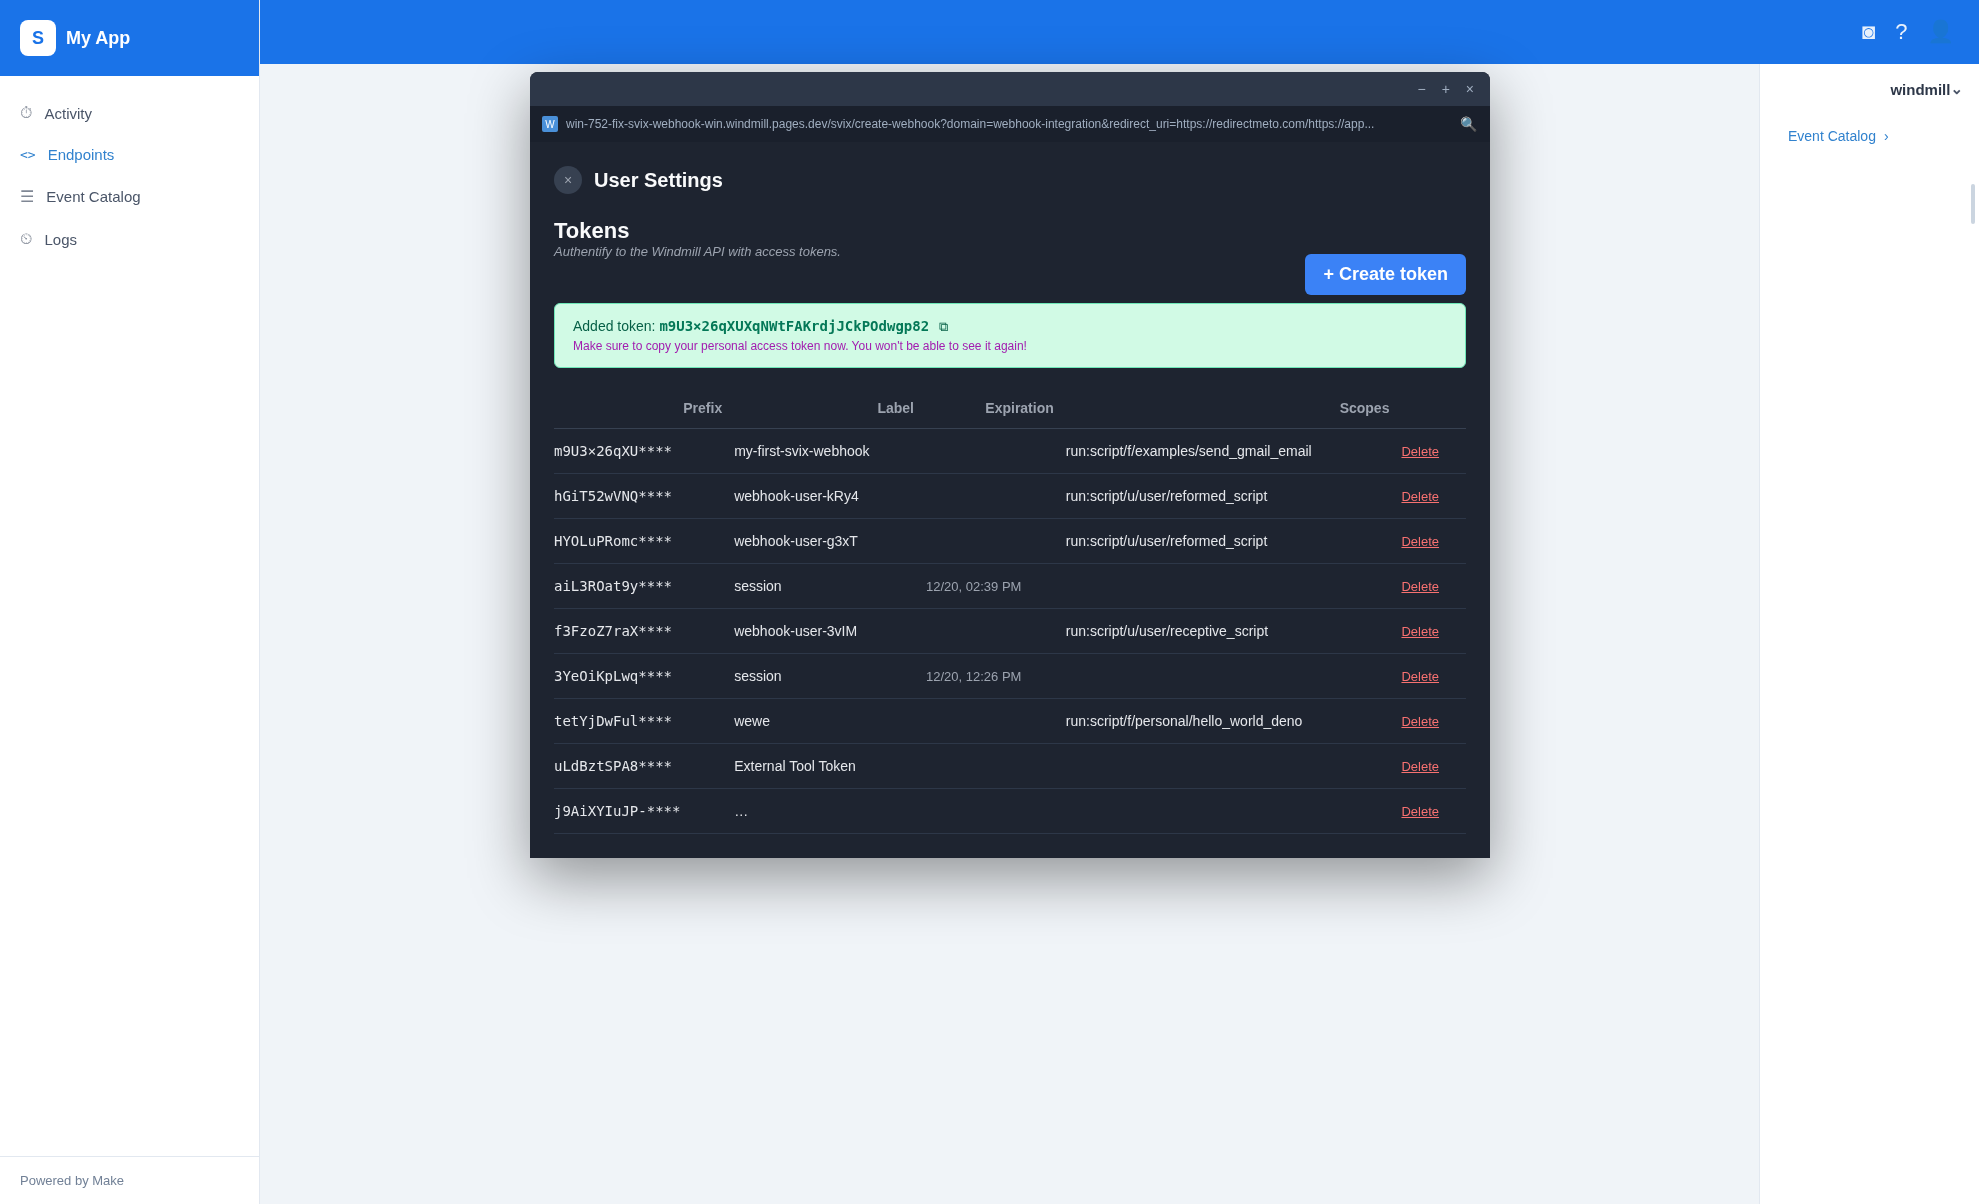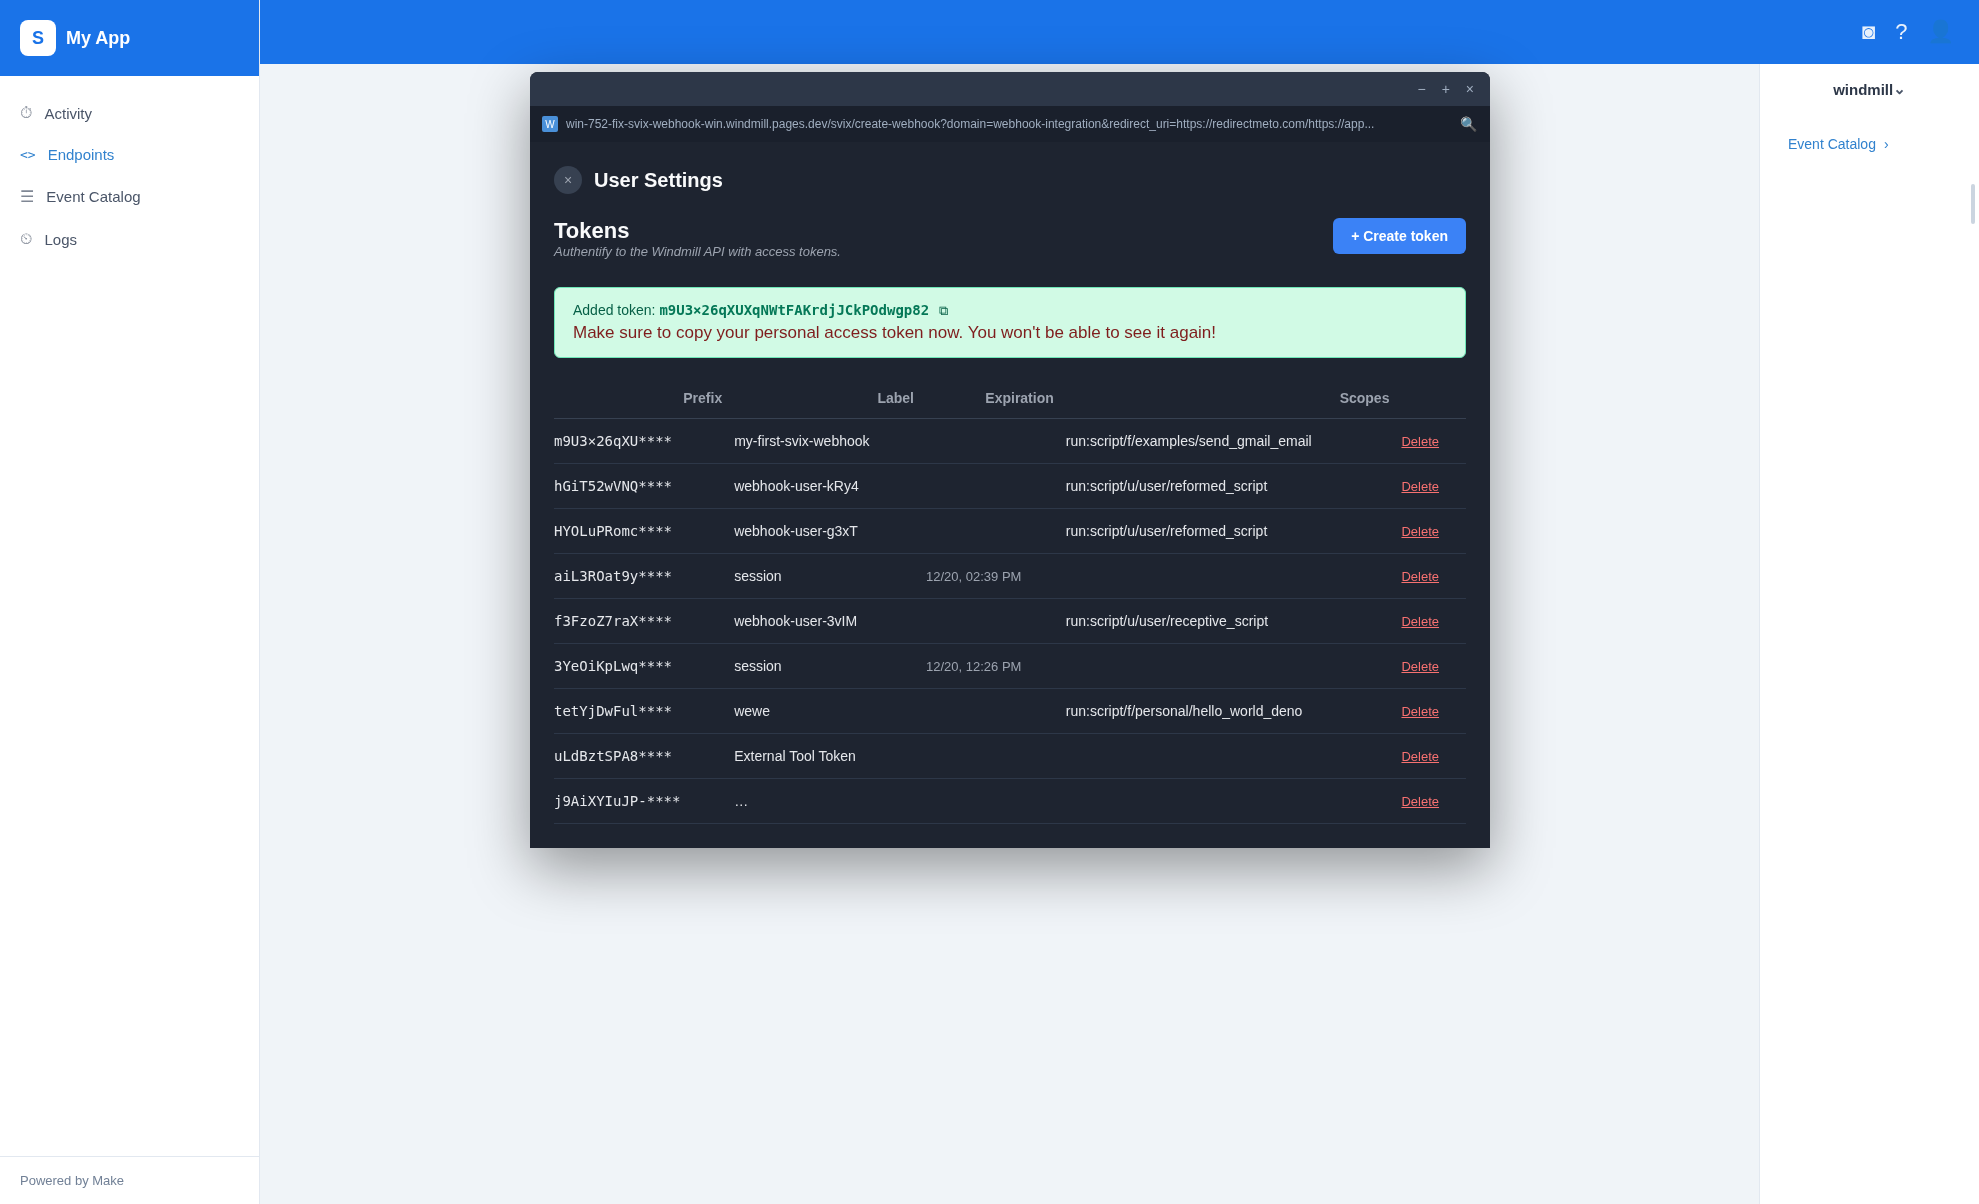--- a/index.html
+++ b/index.html
@@ -95,25 +95,25 @@
       height: calc(100% - 64px);
       display: flex;
       flex-direction: column;
       align-items: stretch;
       padding: 16px;
       z-index: 1;
     }
     .right-panel-header {
       display: flex;
       align-items: center;
-      justify-content: center;
+      justify-content: flex-end;
       font-size: 15px;
       color: #2d3748;
       font-weight: 600;
-      margin-bottom: 28px;
+      margin-bottom: 20px;
     }
     .right-panel-item {
       display: flex;
       align-items: center;
       gap: 8px;
       padding: 10px 12px;
       color: #3182ce;
       font-size: 14px;
       cursor: pointer;
       border-radius: 6px;
@@ -231,26 +231,27 @@
       font-size: 13px;
       font-style: italic;
       margin-bottom: 20px;
     }
     .create-token-btn {
       background: #3b82f6;
       color: #fff;
       border: none;
       border-radius: 6px;
       padding: 10px 18px;
-      font-size: 14px;
+      font-size: 18px;
       font-weight: 600;
       cursor: pointer;
       display: flex;
       align-items: center;
       gap: 6px;
+      margin-top: 36px;
     }
 
     
     .token-banner {
       background: #d1fae5;
       border: 1px solid #6ee7b7;
       border-radius: 6px;
       padding: 14px 18px;
       margin-bottom: 24px;
     }
@@ -265,22 +266,22 @@
       color: #047857;
     }
     .token-banner-copy {
       display: inline-block;
       margin-left: 6px;
       cursor: pointer;
       color: #065f46;
       font-size: 13px;
     }
     .token-banner-line2 {
-      font-size: 17px;
-      color: #7f1d1d;
+      font-size: 12px;
+      color: #a21caf;
     }
 
     
     .token-table {
       width: 100%;
       border-collapse: collapse;
     }
     .token-table th {
       text-align: right;
       color: #9ca3af;

